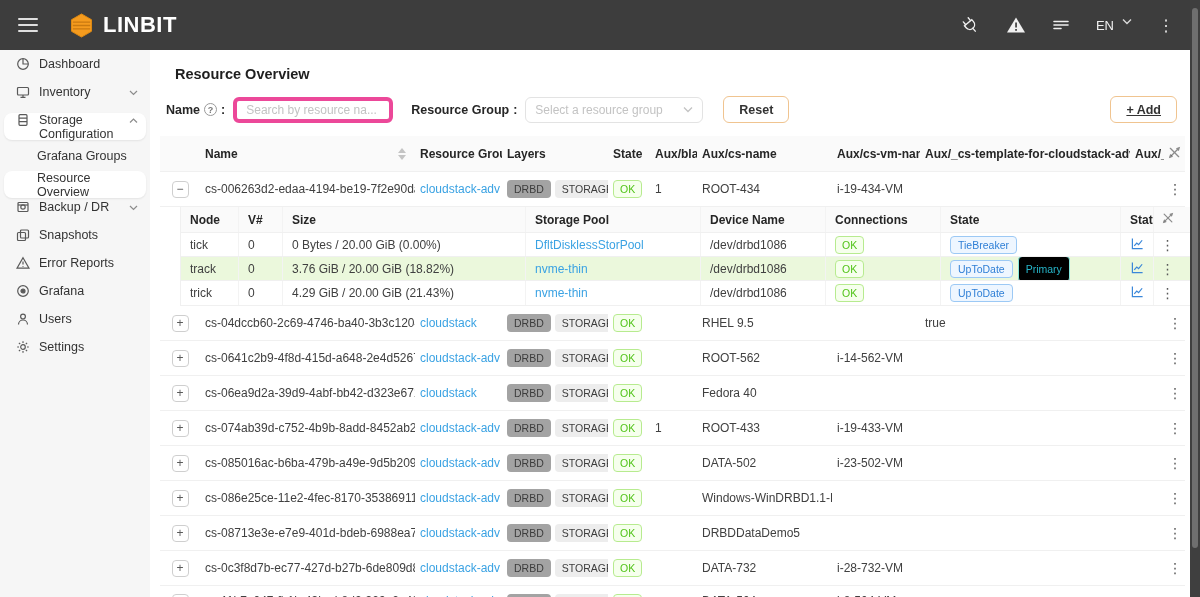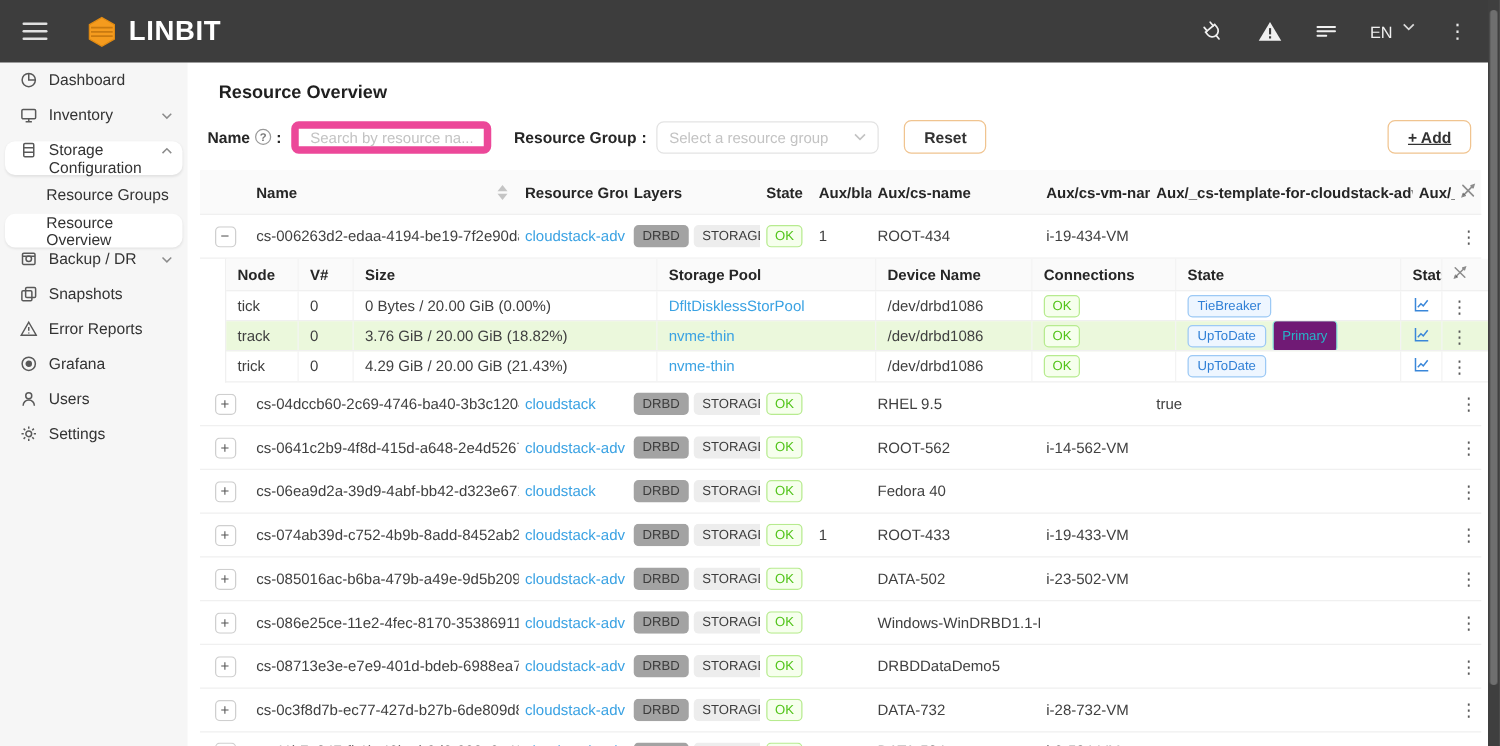--- a/index.html
+++ b/index.html
@@ -39,21 +39,21 @@
     color:#333; cursor:pointer; margin:2px 4px; border-radius:8px; }
   .side-sub.active { background:#fff; box-shadow:0 1px 2px rgba(0,0,0,.08); }
   .sicon { width:14px; height:14px; flex-shrink:0; }
 
   
   .page-title { font-size:14.5px; font-weight:bold; color:#1f1f1f; margin:4px 0 14px 15px; }
   .filters { display:flex; align-items:center; margin-left:6px; font-size:12.5px; }
   .flabel { font-weight:600; color:#262626; display:flex; align-items:center; gap:4px; }
   .help { width:13px; height:13px; border:1px solid #9a9a9a; border-radius:50%; color:#777;
     font-size:9px; display:inline-flex; align-items:center; justify-content:center; }
-  .finput { width:160px; height:26px; border:6px solid #ec4899; border-radius:6px;
+  .finput { width:160px; height:26px; border:4px solid #ec4899; border-radius:6px;
     padding:0 9px; font-size:12px; color:#444; margin:0 18px 0 8px;
     font-family:"Liberation Sans", sans-serif; }
   .finput::placeholder { color:#c3c3c3; }
   .fselect { width:178px; height:26px; border:1px solid #e3e3e3; border-radius:6px;
     padding:0 9px; margin:0 20px 0 8px; display:flex; align-items:center;
     justify-content:space-between; color:#c3c3c3; font-size:12px; cursor:pointer; background:#fff; }
   .btn { background:#fff; border:1px solid #f0c490; border-radius:6px; height:27px;
     padding:0 15px; font-size:12.5px; font-weight:600; color:#333; cursor:pointer;
     font-family:"Liberation Sans", sans-serif; }
   .add-btn { margin-left:auto; margin-right:18px;text-decoration:underline; }
@@ -86,21 +86,21 @@
   .car-dn { width:0; height:0; border-left:4px solid transparent; border-right:4px solid transparent;
     border-top:5px solid #c4c4c4; }
 
   
   .tag { display:inline-block; font-size:10.5px; line-height:16px; padding:1px 7px;
     border-radius:4px; }
   .tag-orange { background:#a3a3a3; color:#3c3c3c; }
   .tag-gray { background:#ededed; color:#3c3c3c; }
   .tag-green { background:#f6ffed; border:1px solid #b7eb8f; color:#52c41a; padding:0 6px; }
   .tag-blue { background:#eef6ff; border:1px solid #9cc9f5; color:#2f7fd6; padding:0 7px; }
-  .tag-cyan { background:#701a75; border:1px solid #87e8de; color:#26b5c9; padding:4px 7px; }
+  .tag-cyan { background:#000000; border:1px solid #87e8de; color:#26b5c9; padding:4px 7px; }
 
   
   .nested { margin-left:20px; width:1192px; border:1px solid #f0f0f0; border-top:none; font-size:12px; }
   .nrow, .nhead { display:flex; align-items:center; }
   .nhead { background:#fafafa; height:26px; font-weight:600; color:#262626;
     border-bottom:1px solid #f0f0f0; }
   .nrow { height:24px; border-bottom:1px solid #f0f0f0; }
   .nrow:last-child { border-bottom:none; }
   .nrow.hl { background:#ebf8dc; }
   .n { padding:0 9px; white-space:nowrap; overflow:hidden; border-right:1px solid #f3f3f3; height:100%;
@@ -193,21 +193,21 @@
       <span class="sicon"><svg width="14" height="14" viewBox="0 0 14 14" fill="none" stroke="#595959" stroke-width="1.2">
             <rect x="3" y="1.7" width="8" height="10.6" rx="1"></rect>
             <path d="M3 5.2 H11 M3 8.7 H11"></path>
           </svg></span>
       <span>Storage Configuration</span>
       <span class="chev"><svg width="9" height="6" viewBox="0 0 9 6">
             <polyline points="1,4.5 4.5,1 8,4.5" fill="none" stroke="#8c8c8c" stroke-width="1.2"></polyline>
           </svg></span>
     </div>
     <div class="side-sub">
-      <span>Resource Groups</span>
+      <span>Grafana Groups</span>
     </div>
     <div class="side-sub active">
       <span>Resource Overview</span>
     </div>
     <div class="side-item">
       <span class="sicon"><svg width="14" height="14" viewBox="0 0 14 14" fill="none" stroke="#595959" stroke-width="1.2">
             <rect x="2" y="2.5" width="10" height="9" rx="1"></rect>
             <circle cx="7" cy="7" r="2.2"></circle>
             <path d="M2 5 H12"></path>
           </svg></span>

